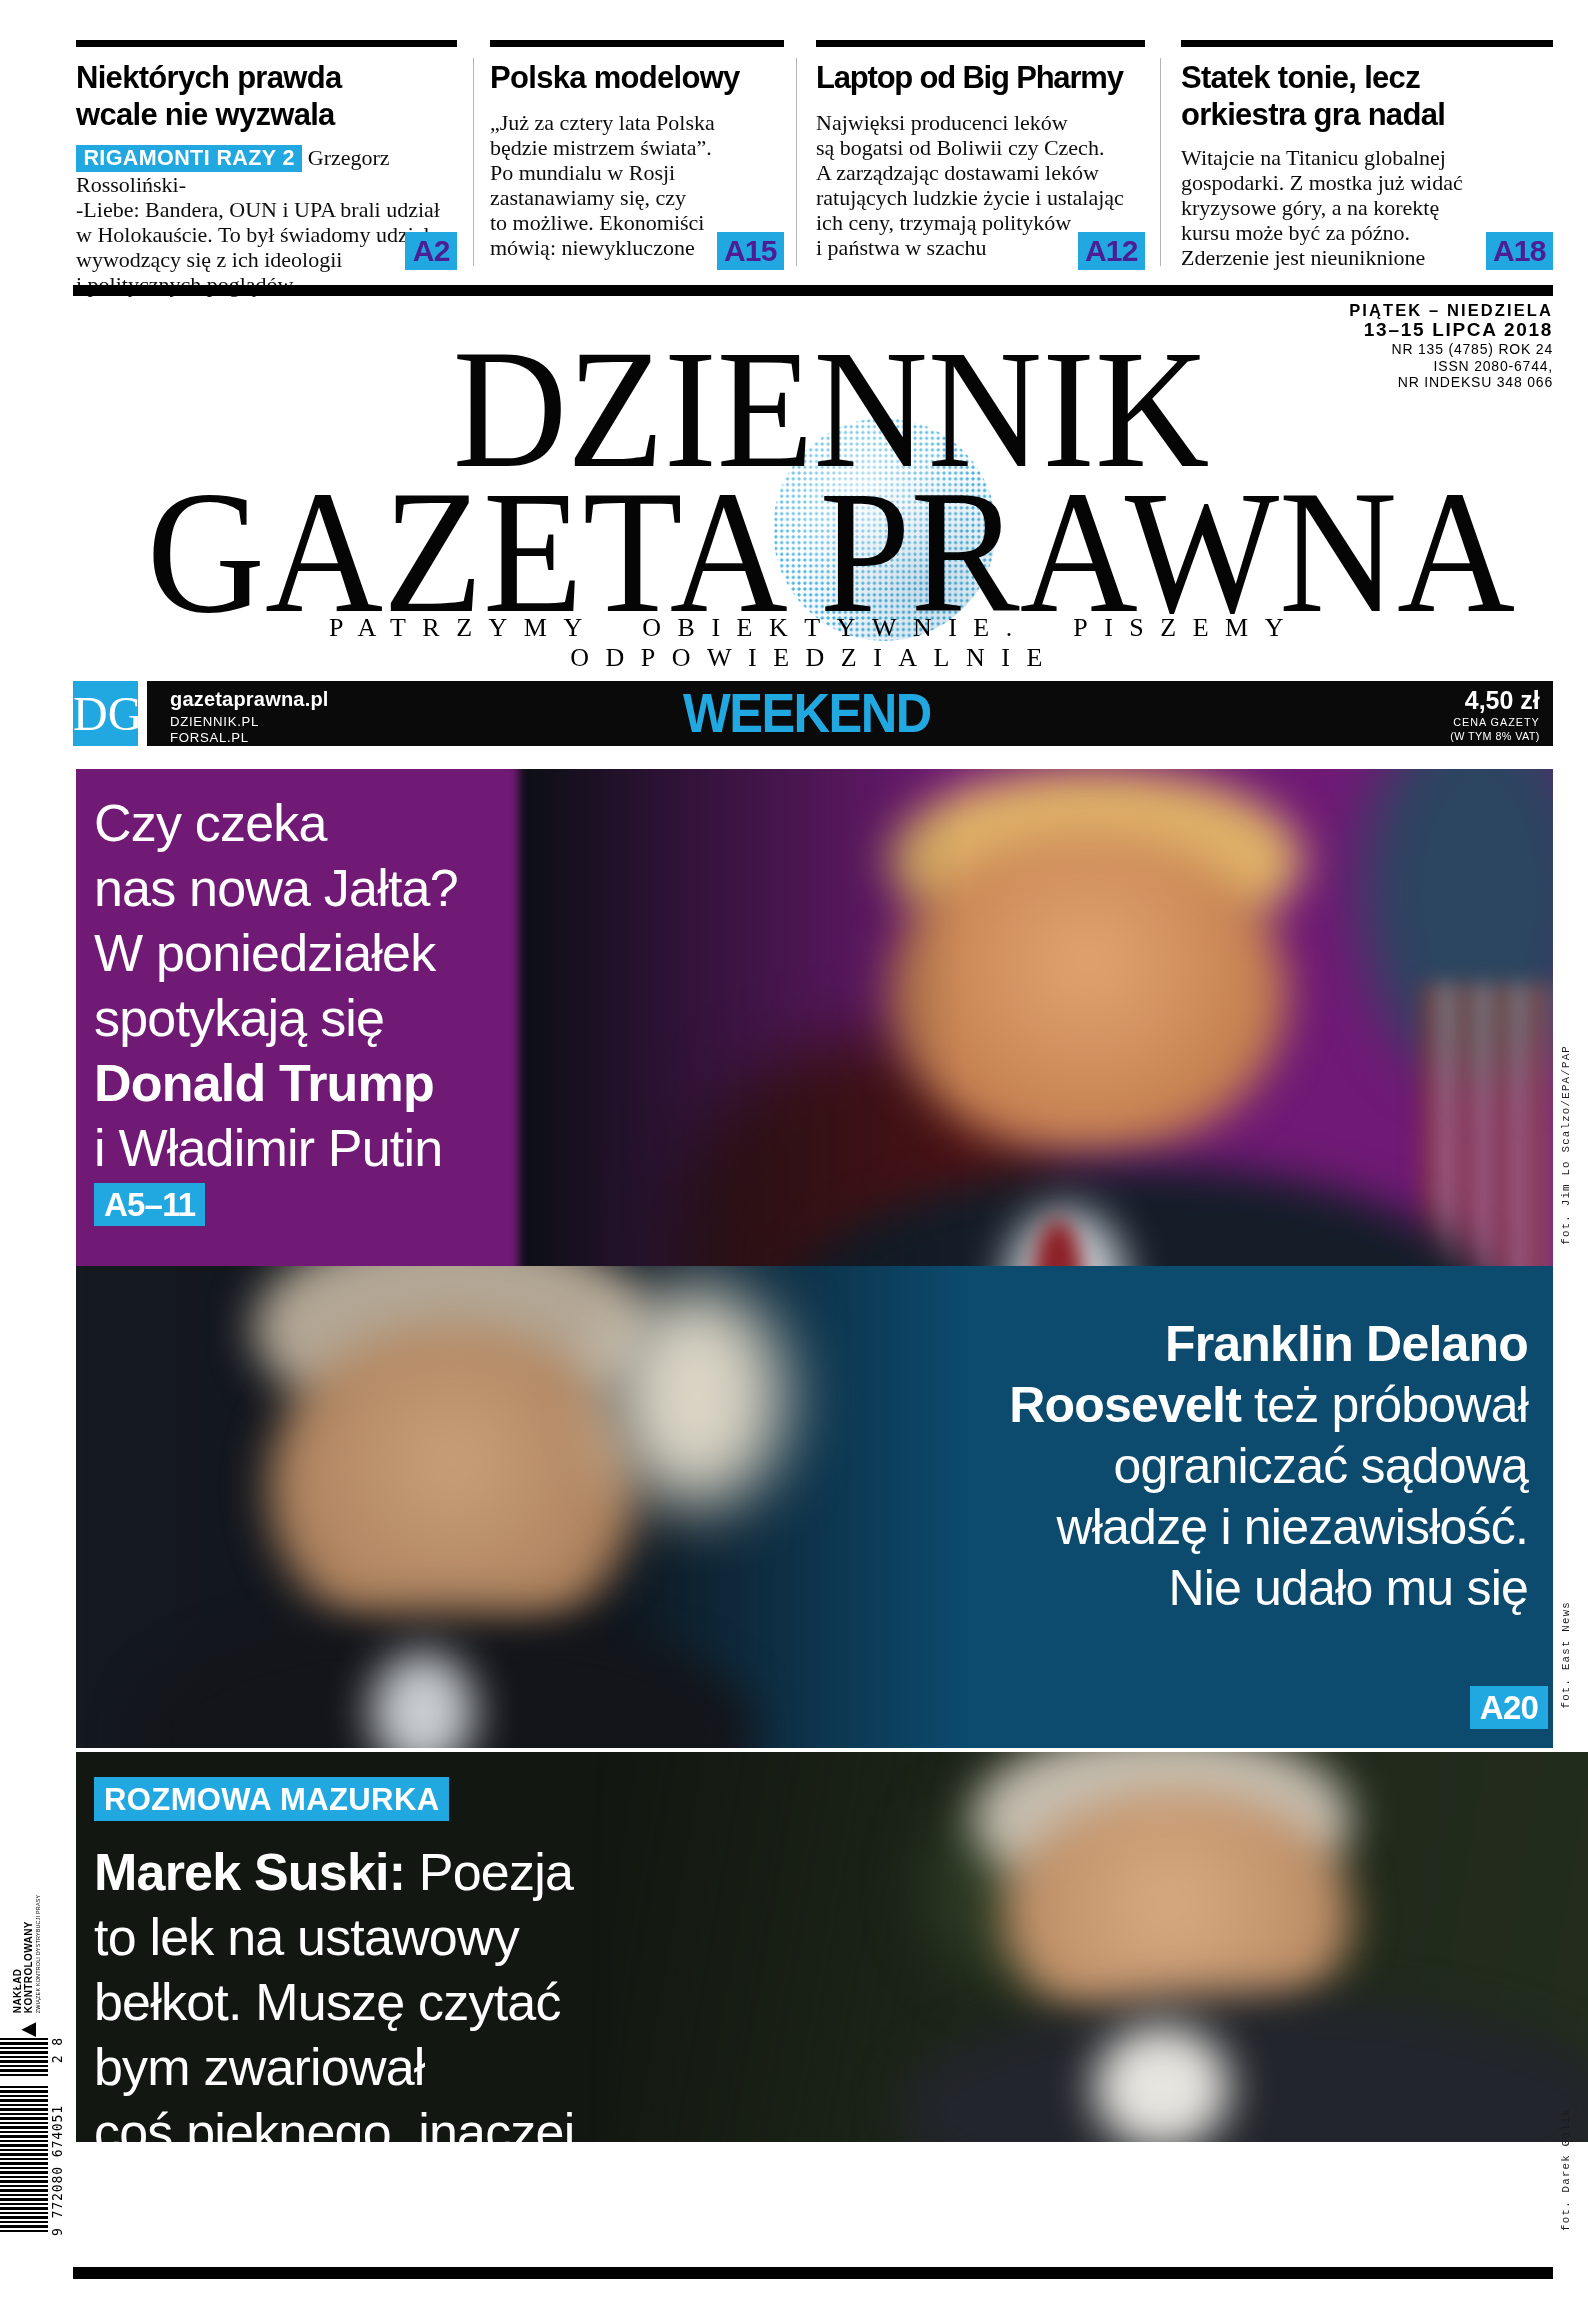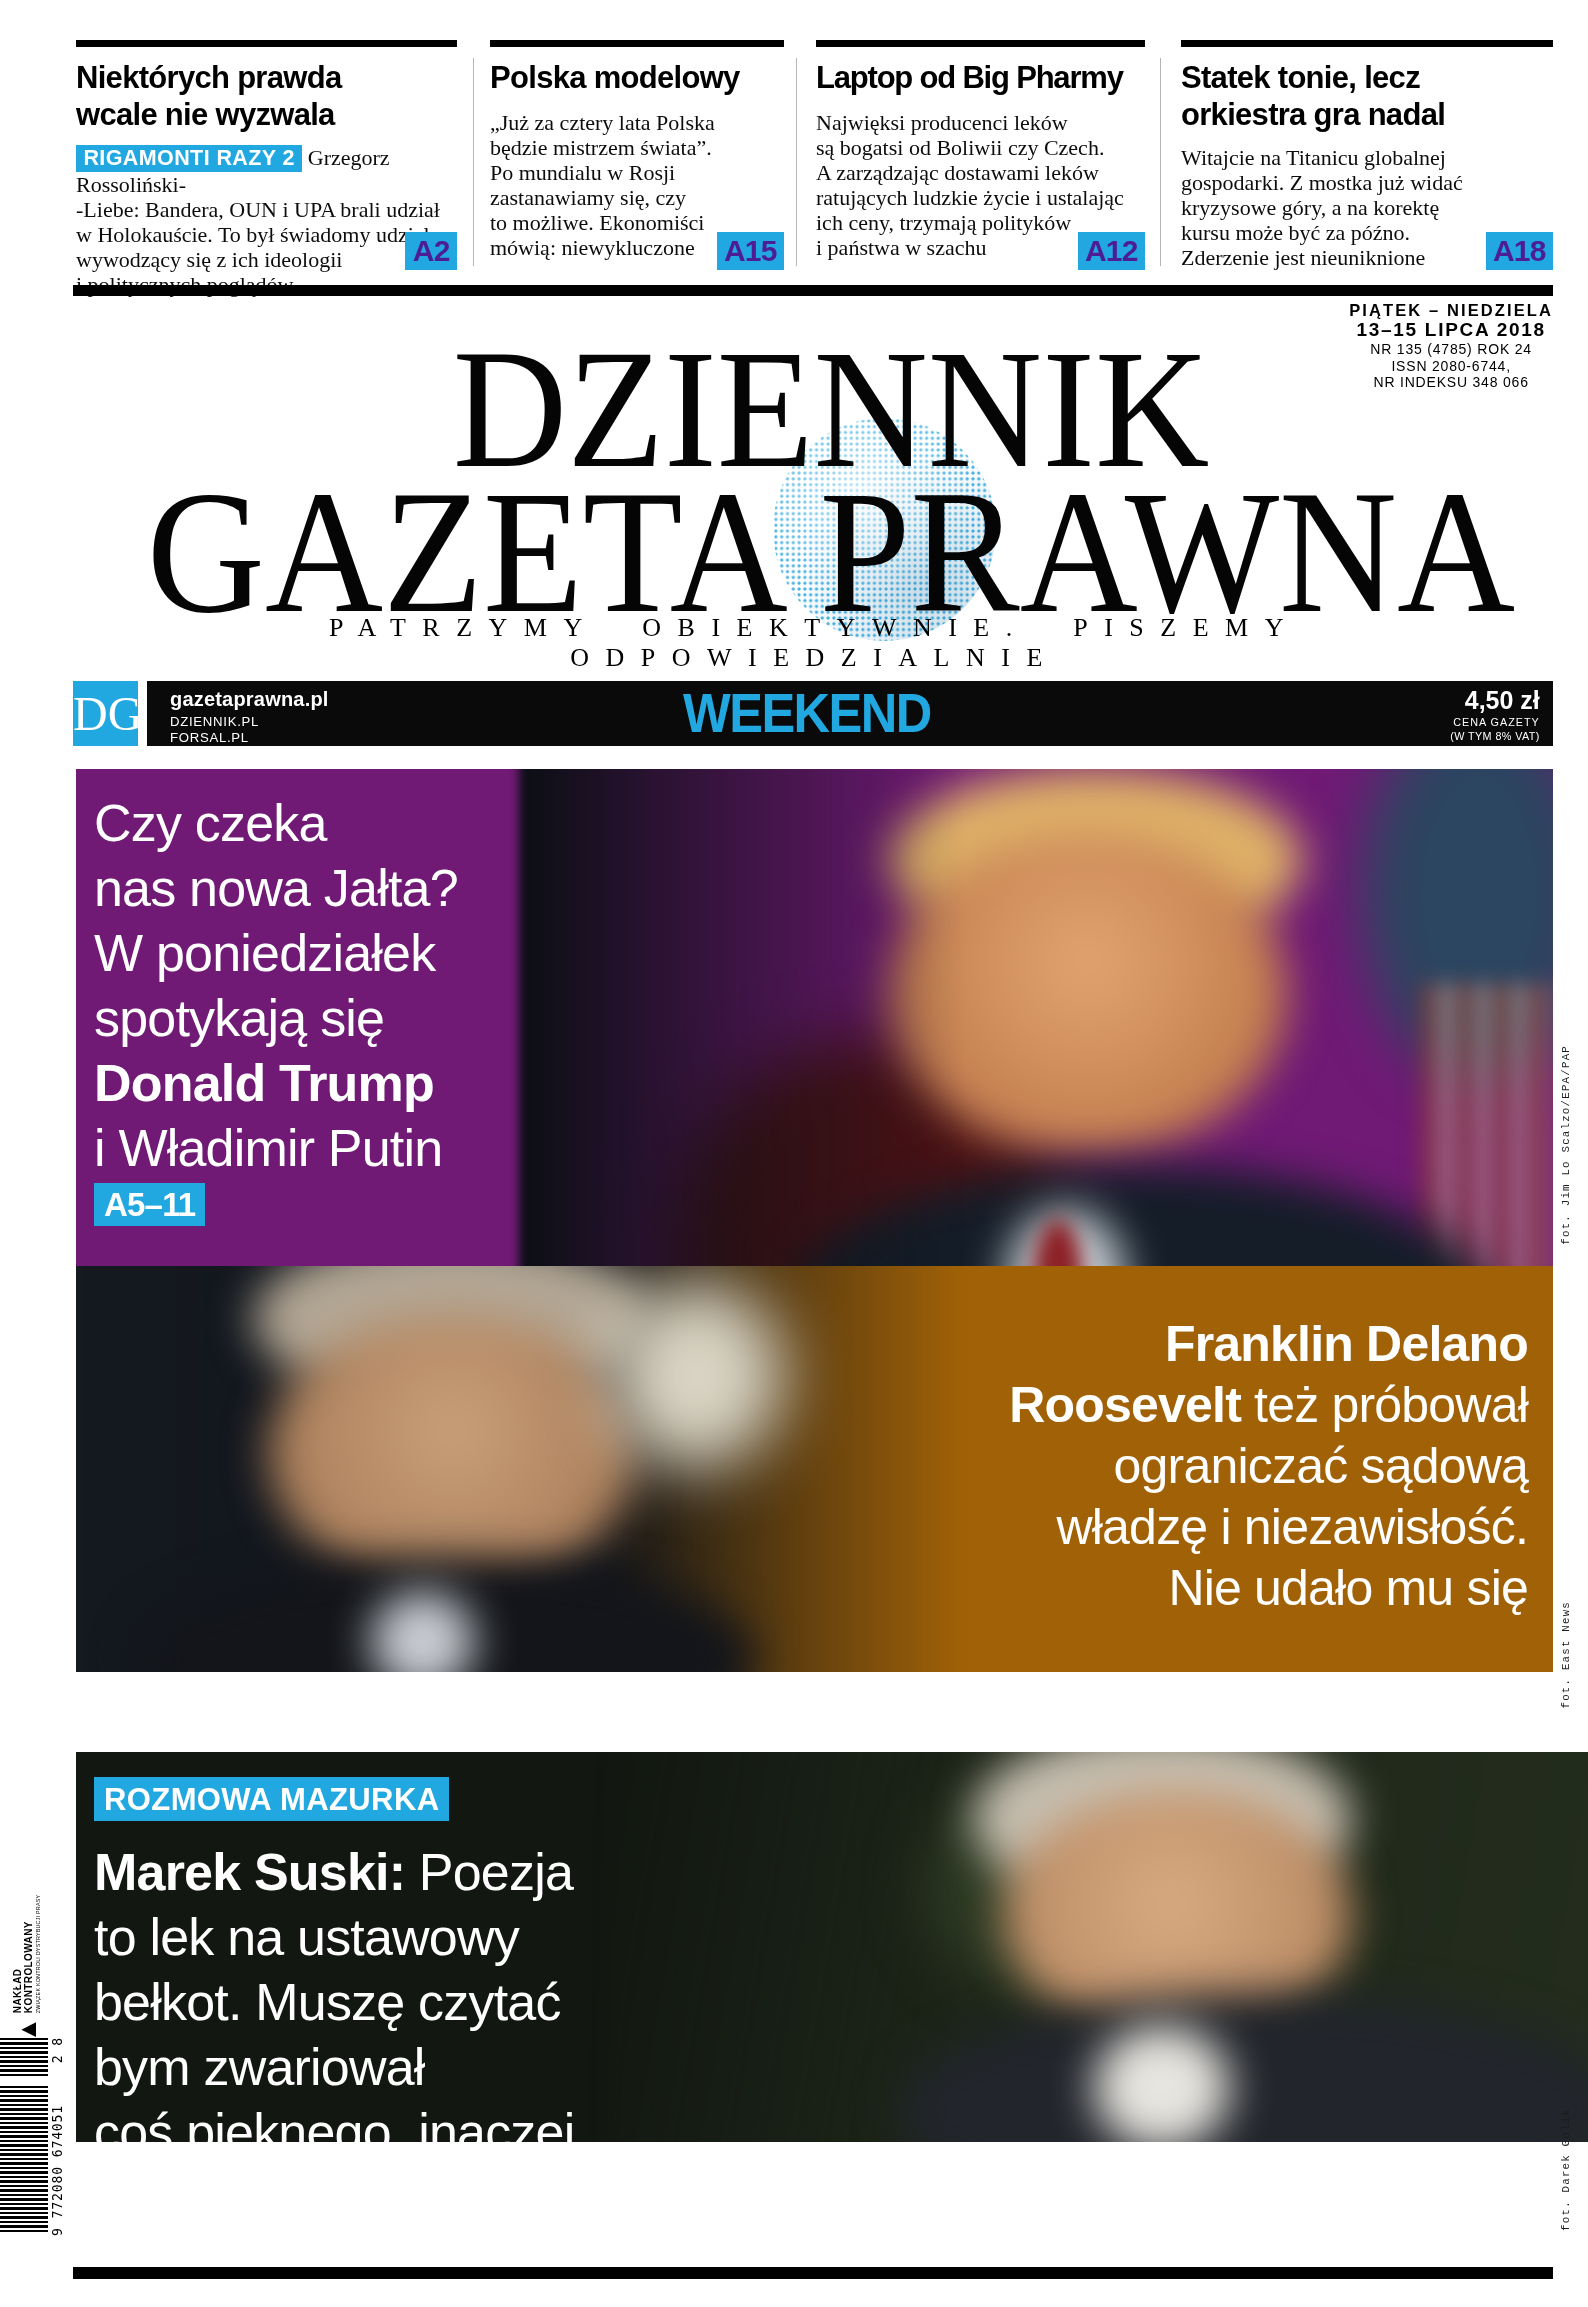--- a/index.html
+++ b/index.html
@@ -13,21 +13,21 @@
   .t-body{margin-top:12.4px;font-family:"Liberation Serif",serif;font-size:22px;line-height:25px;color:#0d0d0d;}
   .teaser.one-line .t-body{margin-top:14px;}
   .kicker{display:inline-block;background:#21a8e1;color:#fff;font-family:"Liberation Sans",sans-serif;
           font-weight:bold;font-size:21.5px;line-height:26.5px;padding:0 7.4px;letter-spacing:0.4px;}
   .page-badge{position:absolute;right:0;bottom:0;background:#21a8e1;color:#4c1d95;
           font-weight:bold;font-size:30px;line-height:1;padding:4.1px 7.4px;letter-spacing:-0.8px;}
   .vdiv{position:absolute;top:58px;width:0.8px;height:208px;background:#b5b5b5;}
 
   
   .toprule{position:absolute;left:73px;right:35px;top:285px;height:10.8px;background:#000;}
-  .dateline{position:absolute;right:35px;top:301px;text-align:center;}
+  .dateline{position:absolute;right:35px;top:301px;text-align:right;}
   .dl1{font-weight:bold;font-size:16.5px;line-height:18px;letter-spacing:2.1px;}
   .dl2{font-weight:bold;font-size:19px;line-height:22px;letter-spacing:1.7px;}
   .dl3{font-size:14px;line-height:16.5px;letter-spacing:0.8px;}
   .globe{position:absolute;left:773px;top:418px;width:223px;height:223px;border-radius:50%;
          background-image:radial-gradient(circle,#3fb0e2 1.4px,rgba(63,176,226,0) 1.7px);
          background-size:5.8px 5.8px;opacity:.95;}
   .globe:after{content:"";position:absolute;inset:0;border-radius:50%;
          background:radial-gradient(circle at 40% 32%,rgba(255,255,255,.65),rgba(255,255,255,0) 55%),
                     radial-gradient(circle at 70% 75%,rgba(20,100,150,.25),rgba(20,100,150,0) 60%);}
   .masthead-svg{position:absolute;left:76px;top:285px;}
@@ -43,21 +43,21 @@
   .site3{position:absolute;left:23px;top:49px;font-size:13.2px;letter-spacing:0.7px;}
   .weekend{position:absolute;left:536px;top:0.8px;font-weight:bold;font-size:55px;line-height:63px;
            color:#21a8e1;letter-spacing:-1.7px;transform:scaleX(.92);transform-origin:left center;}
   .price1{position:absolute;right:13.2px;top:5px;font-weight:bold;font-size:25px;}
   .price2{position:absolute;right:13.2px;top:35px;font-size:10.8px;letter-spacing:1px;}
   .price3{position:absolute;right:13.2px;top:49px;font-size:10.8px;letter-spacing:0.4px;}
 
   
   .panel{position:absolute;left:76px;width:1477px;overflow:hidden;}
   #panel-trump{top:769px;height:536px;background:#701a75;}
-  #panel-fdr{top:1266px;height:406px;background:#a16207;}
+  #panel-fdr{top:1266px;height:482px;background:#0c4a6e;}
   #panel-suski{top:1752px;height:390px;background:#121711;padding-left:42px;}
   .ph{position:absolute;border-radius:50%;filter:blur(21.5px);}
   .h-line{font-size:52px;line-height:65px;color:#fff;letter-spacing:-0.8px;white-space:nowrap;}
   .h-line .b,.h-line.b{font-weight:bold;}
   .hl-left{position:absolute;left:18px;top:22px;}
   .hl-right{position:absolute;right:25px;top:48px;text-align:right;}
   .hl-right .h-line{font-size:50px;line-height:61px;}
   .hl-suski{position:absolute;left:18px;top:88px;}
   .hl-suski .h-line{line-height:65px;}
   .panel-badge{position:absolute;background:#21a8e1;color:#fff;font-weight:bold;

